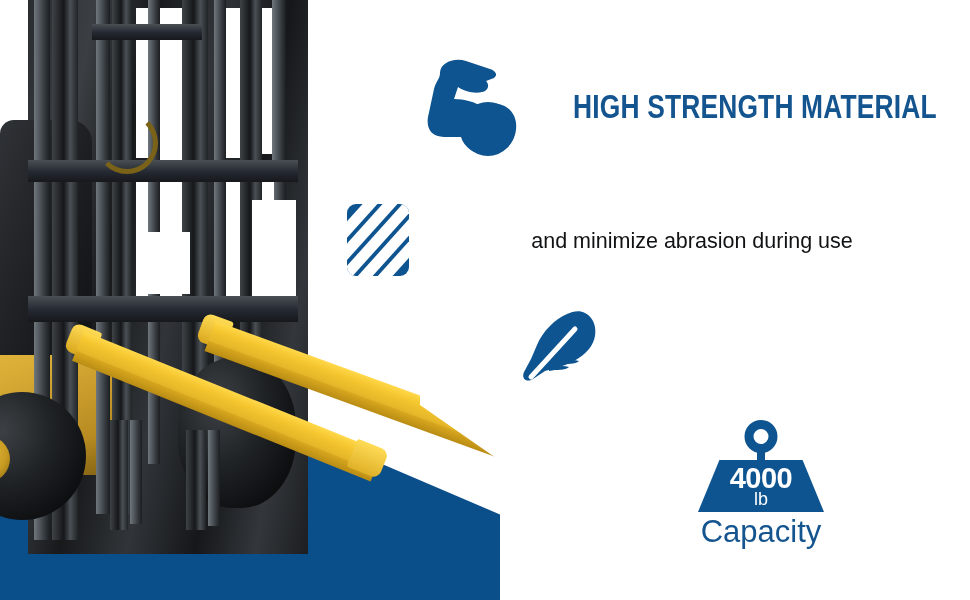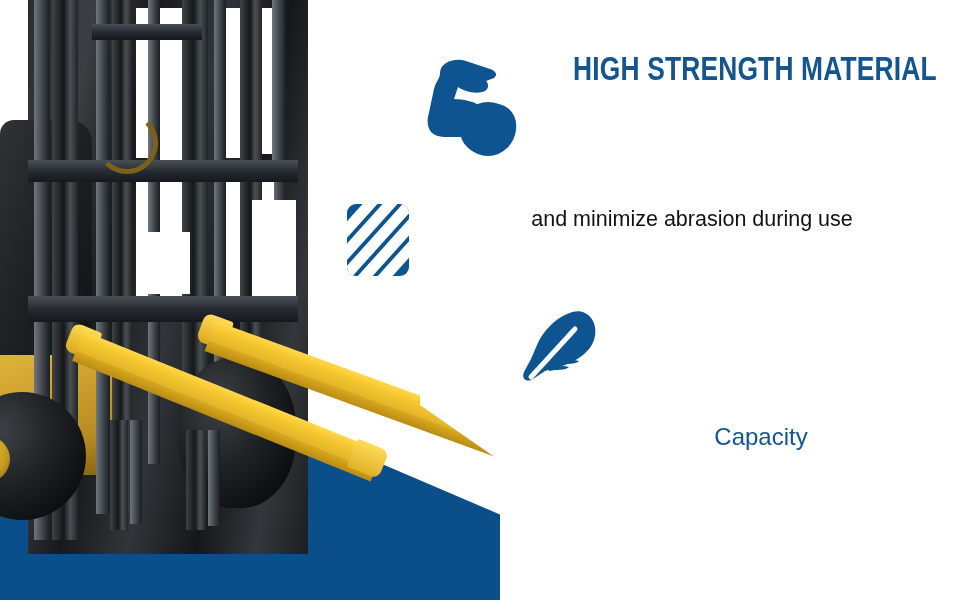--- a/index.html
+++ b/index.html
@@ -60,21 +60,21 @@
   .fork .heel{
     position:absolute;left:-12px;top:-5px;width:30px;height:30px;
     background:linear-gradient(180deg,#ffdb55,#d9a81f);
     border-radius:8px 3px 3px 8px;
   }
 
   
   .white-mask{position:absolute;background:#fff;}
 
   
-  .feature{position:absolute;display:flex;align-items:flex-start;}
+  .feature{position:absolute;display:flex;align-items:center;}
   .ficon{flex:0 0 auto;display:flex;align-items:center;justify-content:center;}
   .ftext{text-align:center;}
   .fhead{
     color:#14548f;
     font-weight:700;
     font-size:33px;
     letter-spacing:0.2px;
     line-height:1.02;
     transform:scaleX(0.80);
     transform-origin:center center;
@@ -107,21 +107,21 @@
   }
   .wt-num{
     position:absolute;left:0;top:44px;width:126px;text-align:center;
     color:#fff;font-size:29px;font-weight:700;line-height:1;letter-spacing:-0.5px;
   }
   .wt-unit{
     position:absolute;left:0;top:70px;width:126px;text-align:center;
     color:#fff;font-size:18px;font-weight:400;line-height:1;
   }
   .cap-label{
-    margin-top:4px;color:#14548f;font-size:24px;line-height:1.05;
+    margin-top:4px;color:#14548f;font-size:31px;line-height:1.05;
   }
 
   
   .pc-box{
     width:62px;height:72px;border-radius:9px;background:#0e5490;
     position:relative;overflow:hidden;
   }
   .pc-stripe{position:absolute;background:#fff;width:11px;height:150px;transform:rotate(42deg);}
 </style>
 </head>
@@ -229,16 +229,23 @@
                  L30 64 L18 72 C12 76, 6 72, 9 65
                  L16 52 L22 38 C28 24, 40 12, 52 7 C58 4, 65 3, 70 6 Z" fill="#0e5490"></path>
         <path d="M44 58 C52 56, 60 58, 64 54 C58 52, 50 53, 44 56 Z" fill="#0e5490"></path>
         <path d="M34 64 C42 62, 50 64, 54 60 C48 58, 40 59, 34 62 Z" fill="#0e5490"></path>
         <path d="M60 22 L16 70" stroke="#ffffff" stroke-width="5" stroke-linecap="round" fill="none"></path>
       </svg>
     </div>
   </div>
 
   <div id="capacity" style="z-index:10;">
+    <div class="wt">
+      <div class="wt-ring"></div>
+      <div class="wt-stem"></div>
+      <div class="wt-body"></div>
+      <div class="wt-num">4000</div>
+      <div class="wt-unit">lb</div>
+    </div>
     <div class="cap-label">Capacity</div>
   </div>
 
 </div>
 
 </body></html>

